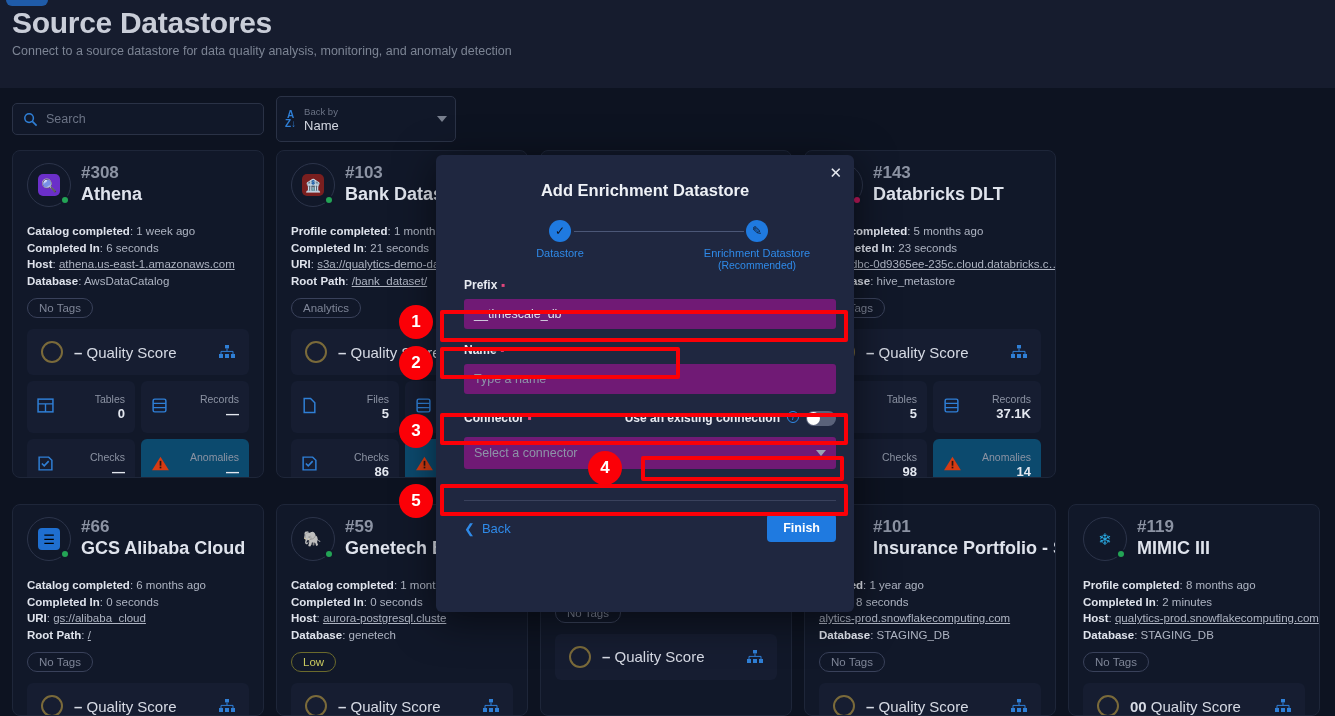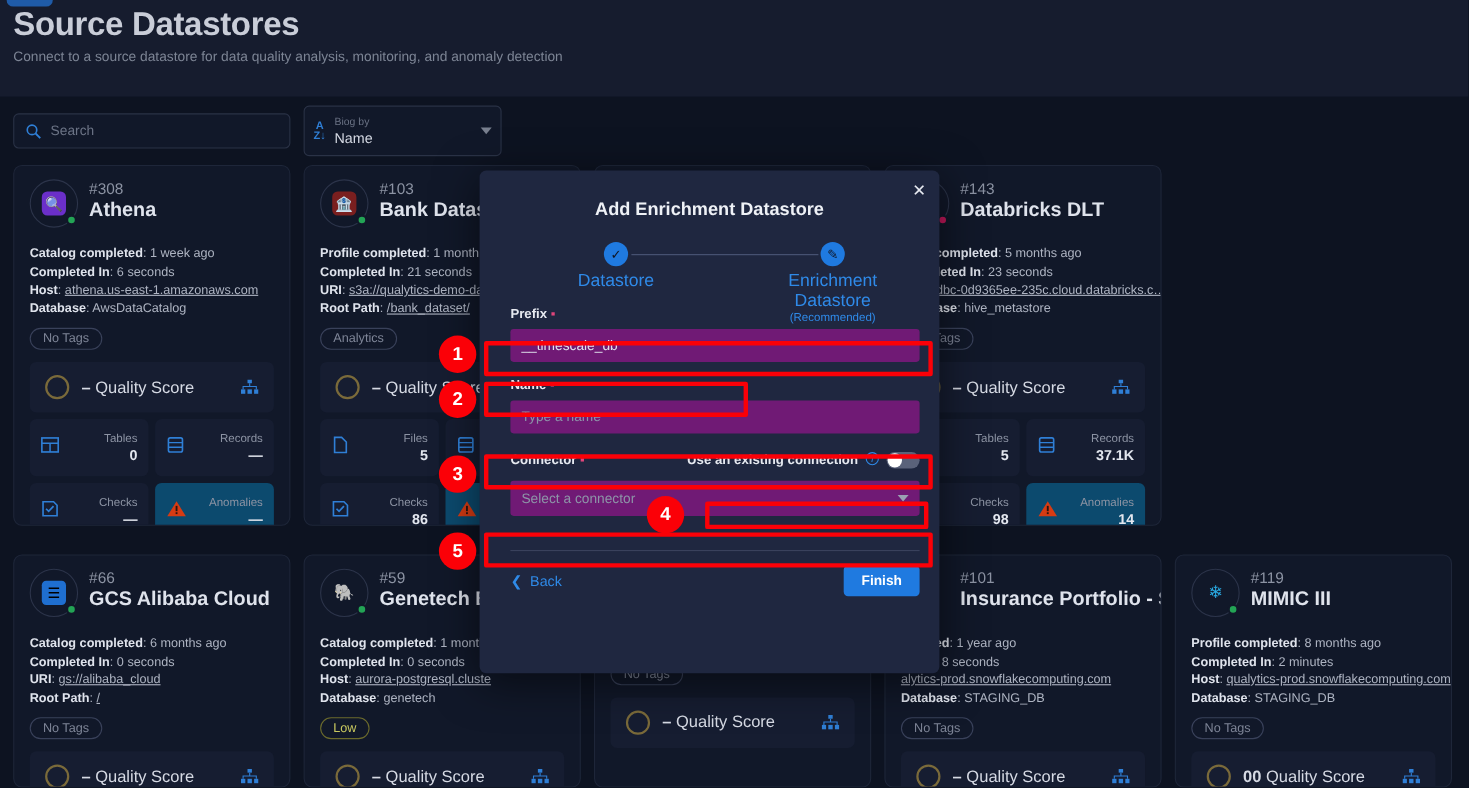--- a/index.html
+++ b/index.html
@@ -66,21 +66,21 @@
 
   .card-head { display: flex; gap: 10px; height: 52px; }
   .avatar-wrap { position: relative; width: 44px; height: 44px; flex: none; }
   .avatar {
     width: 44px; height: 44px; border-radius: 50%;
     border: 1px solid #2c3purple; border: 1px solid #2c344a;
     display: flex; align-items: center; justify-content: center;
   }
   .glyph { width: 22px; height: 22px; border-radius: 5px; display:flex; align-items:center; justify-content:center; font-size: 13px; }
   .status-dot { position: absolute; right: 1px; bottom: 2px; width: 10px; height: 10px; border-radius: 50%; border: 2px solid #111829; }
-  .card-id { font-size: 14px; color: #8c93a3; }
+  .card-id { font-size: 17px; color: #8c93a3; font-weight: bold; }
   .card-name { font-size: 18px; font-weight: bold; color: #dfe3ec; margin-top: 1px; white-space: nowrap; }
   .meta { margin-top: 8px; }
   .meta-row { font-size: 11.5px; color: #aeb4c2; line-height: 16.5px; white-space: nowrap; }
   .meta-row b { color: #dfe3ec; font-weight: bold; }
   .meta-row .lnk { color: #aeb4c2; text-decoration: underline; }
   .tag {
     display: inline-block; margin-top: 9px; padding: 3px 11px; font-size: 11.5px;
     border-radius: 11px; border: 1px solid #3a4considered; border: 1px solid #39415a; color: #7e design;
     color: #7e8597;
   }
@@ -114,21 +114,21 @@
   .modal-close { position: absolute; right: 12px; top: 9px; font-size: 15px; color: #e6e9f0; cursor: pointer; }
   .modal-title { text-align: center; font-size: 16.5px; font-weight: bold; color: #eef1f6; margin-top: 26px; }
 
   .stepper { position: relative; margin: 20px 28px 0 28px; height: 52px; }
   .step { position: absolute; top: 0; width: 130px; text-align: center; }
   .step.s1 { left: 31px; } .step.s2 { left: 228px; }
   .step-circle {
     width: 22px; height: 22px; border-radius: 50%; background: #1f7ae0; margin: 0 auto;
     display:flex;align-items:center;justify-content:center; color:#0f1422; font-size:12px;
   }
-  .step-label { font-size: 16px; color: #2f8ae8; margin-top: 5px; }
+  .step-label { font-size: 11px; color: #2f8ae8; margin-top: 5px; }
   .step-note { font-size: 10.5px; color: #2f8ae8; }
   .step-line { position: absolute; left: 110px; top: 11px; width: 170px; height: 1px; background: #4b5777; }
 
   .field-label { font-size: 12px; font-weight: bold; color: #e6e9f0; }
   .req { color: #e0457b; font-size: 12px; }
   .input {
     height: 30px; background: #701a75; border-radius: 3px;
     display: flex; align-items: center; padding: 0 10px; font-size: 12.5px; color: #dfe3ec;
   }
   .input.ph { color: #8d94a8; }
@@ -168,21 +168,21 @@
       <svg width="15" height="15" viewBox="0 0 16 16">
         <circle cx="6.5" cy="6.5" r="4.6" fill="none" stroke="#2f7fd6" stroke-width="1.6"></circle>
         <line x1="10" y1="10" x2="14.5" y2="14.5" stroke="#2f7fd6" stroke-width="1.8"></line>
       </svg>
       <span class="search-ph">Search</span>
     </div>
 
     <div class="sort-box">
       <div class="sort-ico">A<br>Z↓</div>
       <div class="sort-labels">
-        <div class="sort-cap">Biog by</div>
+        <div class="sort-cap">Back by</div>
         <div class="sort-val">Name</div>
       </div>
       <div class="caret"></div>
     </div>
 
     <div class="filter-box">
       <svg width="14" height="14" viewBox="0 0 16 16">
         <path d="M2 3h12l-4.6 5.4V13l-2.8 1.4V8.4z" fill="none" stroke="#2f7fd6" stroke-width="1.4"></path>
       </svg>
       <div class="caret"></div>

